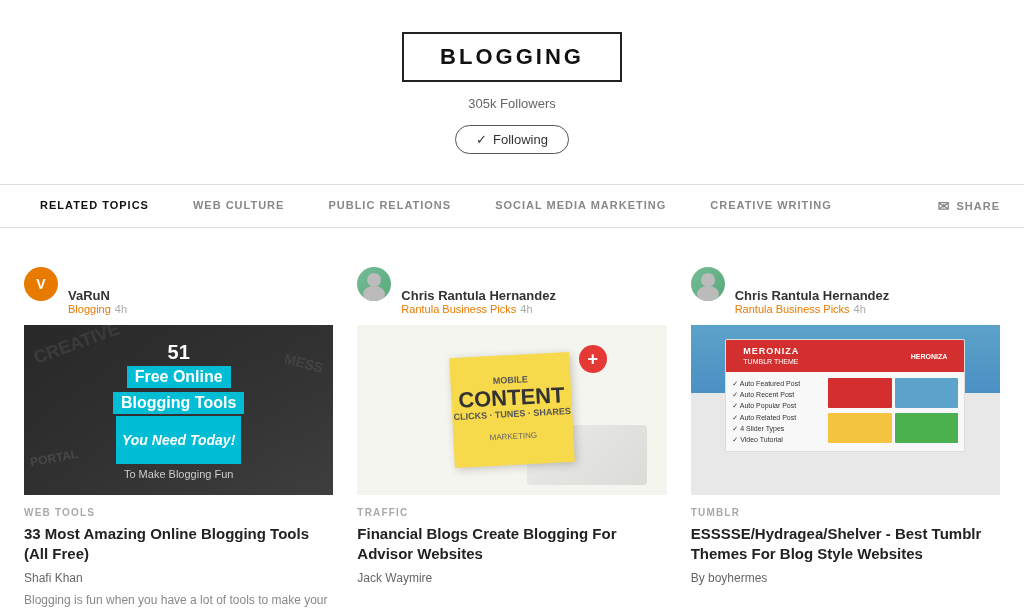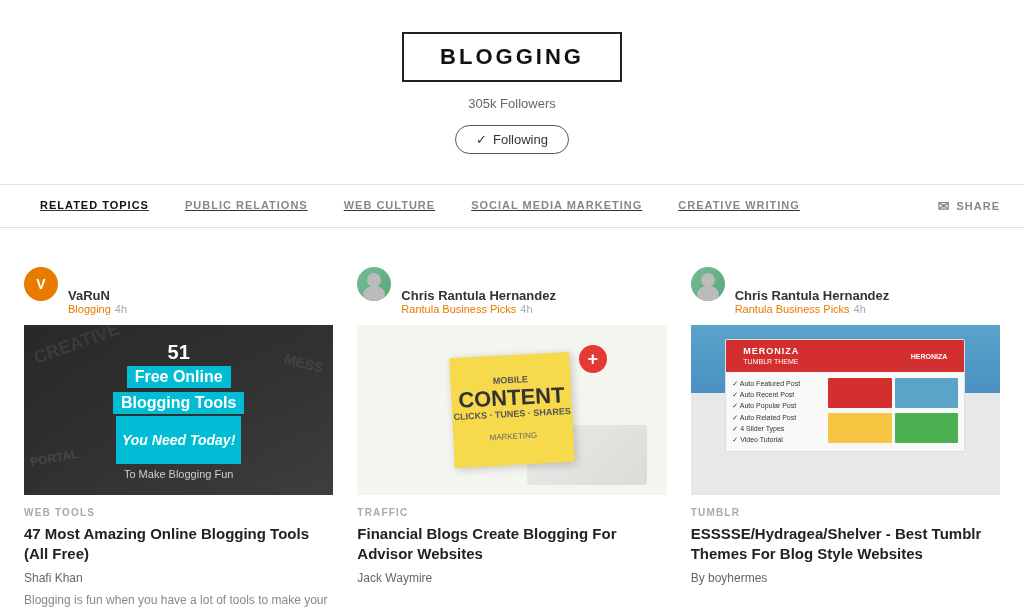--- a/index.html
+++ b/index.html
@@ -52,23 +52,22 @@
     .nav-bar {
       display: flex;
       align-items: center;
       border-top: 1px solid #e0e0e0;
       border-bottom: 1px solid #e0e0e0;
       padding: 0 24px;
       margin: 10px 0 0;
     }
     .nav-items {
       display: flex;
-      gap: 4px;
+      gap: 12px;
       flex: 1;
-      text-decoration: underline;
     }
     .nav-item {
       padding: 14px 16px;
       font-size: 11px;
       font-weight: 600;
       letter-spacing: 1px;
       color: #888;
       cursor: pointer;
       text-transform: uppercase;
       border-bottom: 2px solid transparent;
@@ -408,22 +407,22 @@
   <div class="followers-count">305k Followers</div>
   <button class="following-btn">
     <span class="check">✓</span>
     <span>Following</span>
   </button>
 </div>
 
 <div class="nav-bar">
   <div class="nav-items">
     <div class="nav-item">RELATED TOPICS</div>
+    <div class="nav-item">WEB CULTURE</div>
     <div class="nav-item">PUBLIC RELATIONS</div>
-    <div class="nav-item">WEB CULTURE</div>
     <div class="nav-item">SOCIAL MEDIA MARKETING</div>
     <div class="nav-item">CREATIVE WRITING</div>
   </div>
   <div class="nav-share">
     <span class="share-icon">✉</span>
     <span>SHARE</span>
   </div>
 </div>
 
 <div class="cards-grid">
@@ -446,21 +445,21 @@
       <div class="img-blogging-overlay"></div>
       <div class="img-blogging-text">
         <span class="line1">51</span>
         <span class="line2">Free Online</span><br>
         <span class="line2">Blogging Tools</span><br>
         <span class="line3"><em>You Need Today!</em></span>
         <span class="line4">To Make Blogging Fun</span>
       </div>
     </div>
     <div class="card-category">WEB TOOLS</div>
-    <div class="card-title">47 Most Amazing Online Blogging Tools (All Free)</div>
+    <div class="card-title">33 Most Amazing Online Blogging Tools (All Free)</div>
     <div class="card-author">Shafi Khan</div>
     <div class="card-excerpt">Blogging is fun when you have a lot of tools to make your work easier. When youve access to some great</div>
     <div class="card-footer">
       <span>Add comment</span>
 
     </div>
   </div>
 
   <div class="card">
     <div class="card-user">

